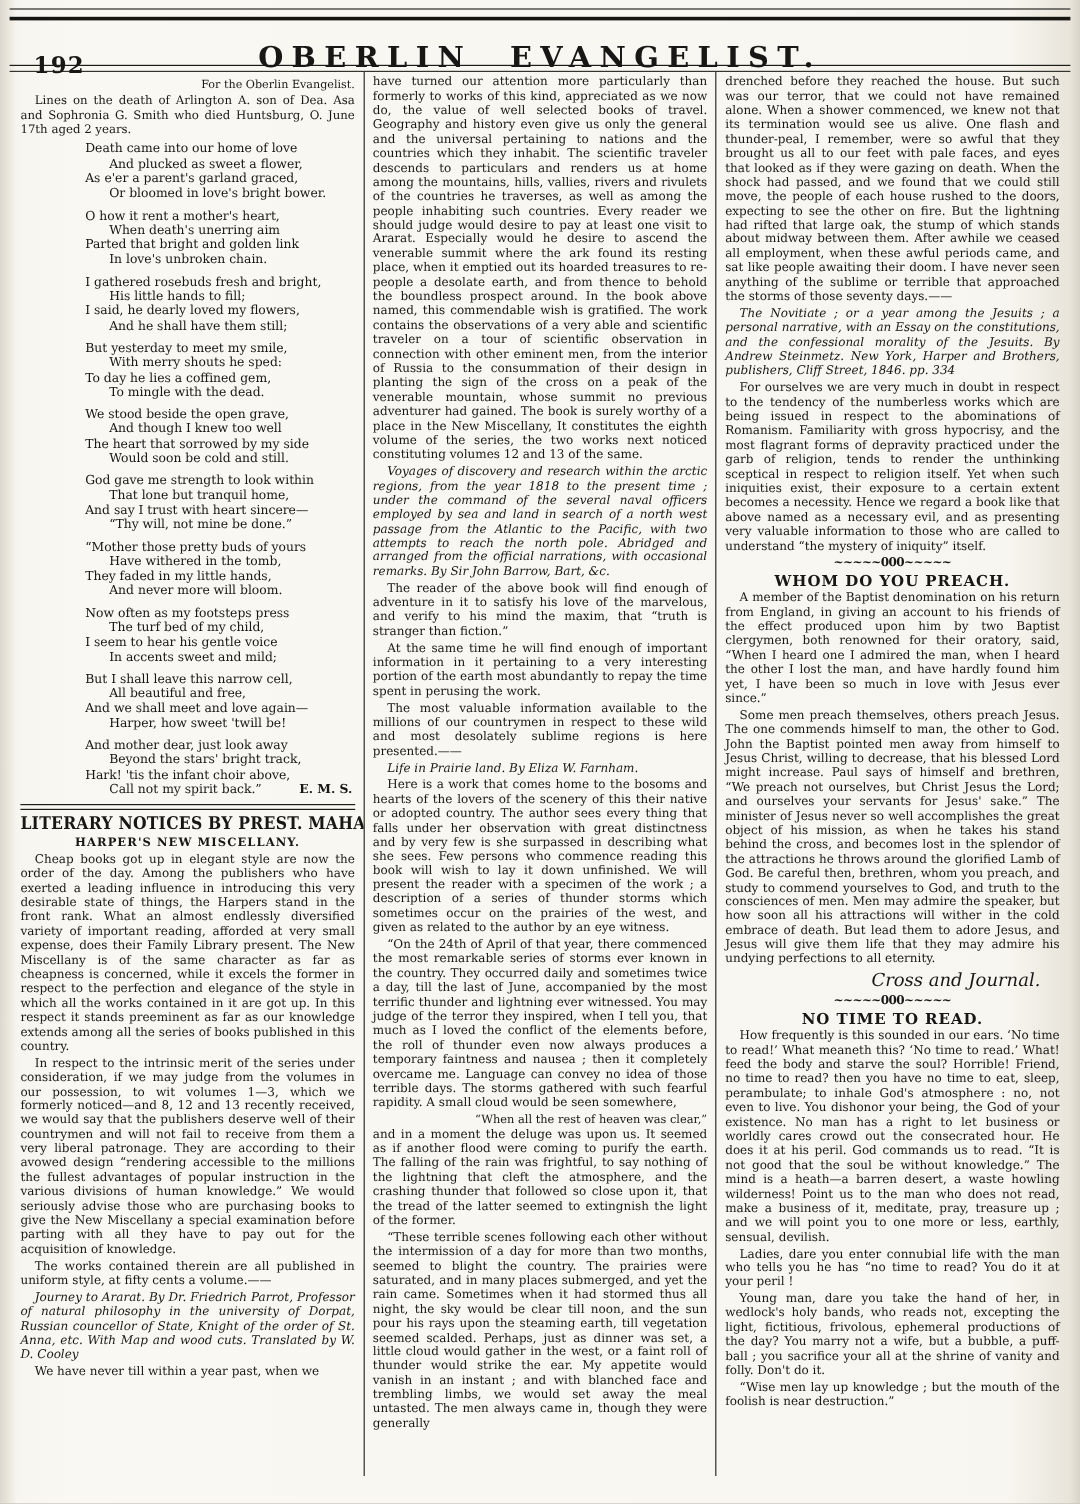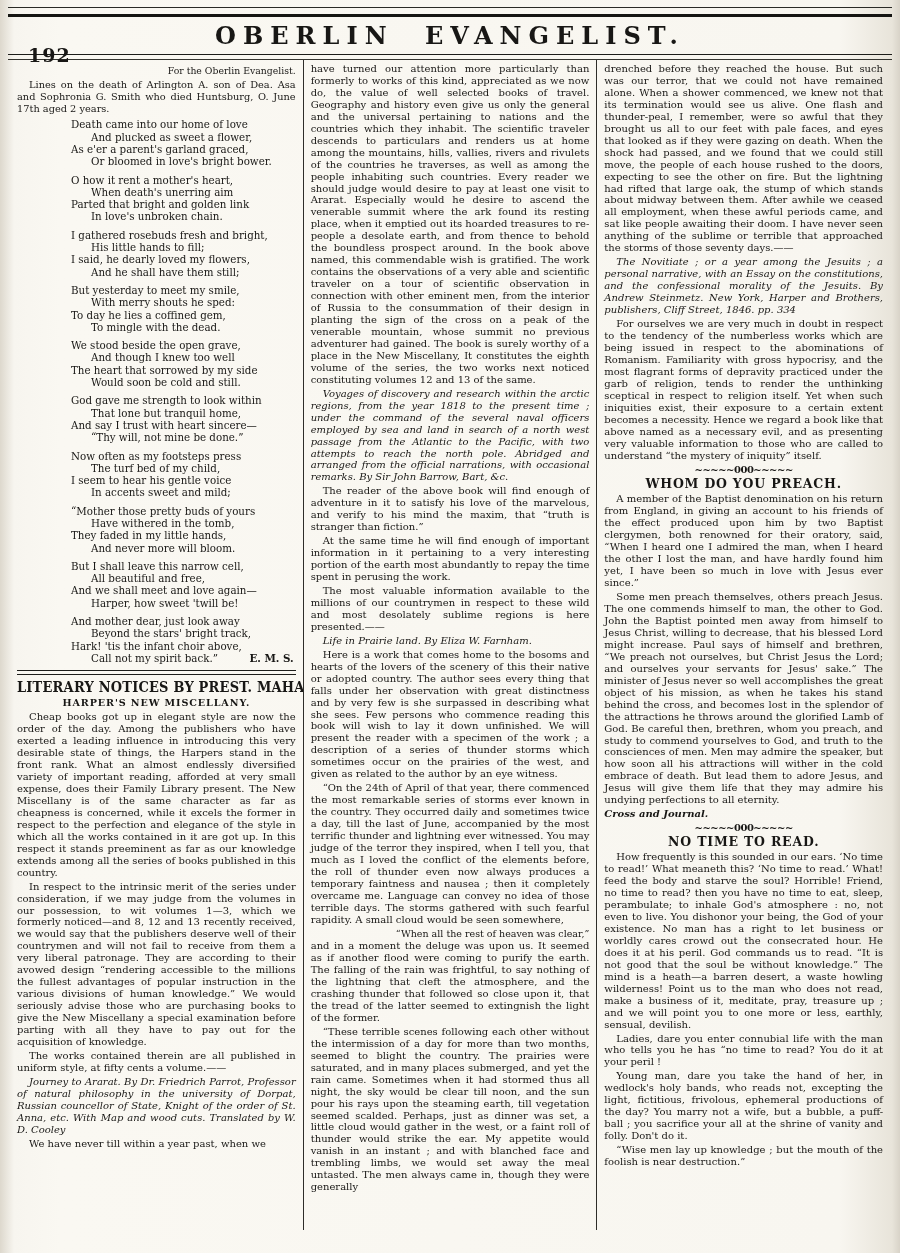--- a/index.html
+++ b/index.html
@@ -8,21 +8,21 @@
     width:900px; height:1253px;
     margin:0 auto;
     background:linear-gradient(90deg,#ddd8cd 0,#f7f5ef 14px,#faf8f2 60px,#f8f6f0 840px,#e8e4da 892px,#d8d3c8 900px);
     font-family:"DejaVu Serif","Liberation Serif",serif;
     color:#181715;
     overflow:hidden;
   }
   .top-rule { margin:7px 8px 0 8px; height:6px; border-top:1.5px solid #2a2a26; border-bottom:3.5px solid #151512; }
   .masthead { position:relative; height:36px; margin:0 8px; }
   .page-number { position:absolute; left:20px; top:5px; font-size:19px; font-weight:bold; letter-spacing:1px;margin-top:22px; }
-  .paper-title { text-align:center; font-size:24px; font-weight:bold; letter-spacing:7px; word-spacing:16px; padding-top:4px; white-space:nowrap; }
+  .paper-title { text-align:center; font-size:24px; font-weight:bold; letter-spacing:7px; word-spacing:16px; padding-top:16px; white-space:nowrap; }
   .header-rule { margin:1px 8px 0 8px; height:4px; border-top:1.5px solid #1c1c19; border-bottom:1px solid #34342f; }
 
   .columns { display:flex; margin:0 10px; height:1170px; overflow:hidden; }
   .col { flex:1 1 0; padding:3px 7px 0 7px; overflow:hidden; }
   .col + .col { border-left:1.5px solid #2e2d29; }
 
   .attr { text-align:right; font-size:9.3px; margin:2px 0 3px 0; }
   .intro { font-size:9.8px; line-height:11.8px; text-align:justify; text-indent:12px; margin:0 0 4px 0; }
 
   .stanza { font-size:10.3px; line-height:12.3px; margin:0 0 6px 54px; }
@@ -33,21 +33,21 @@
   .rule { height:3px; border-top:1.5px solid #1d1d1a; border-bottom:1px solid #1d1d1a; margin:4px 0 4px 0; }
 
   .h1 { font-size:13px; font-weight:bold; text-align:center; letter-spacing:0.2px; white-space:nowrap; margin:2px 0 3px 0; transform:scaleY(1.12); }
   .h2 { font-size:9.6px; font-weight:bold; text-align:center; letter-spacing:0.9px; margin:0 0 3px 0; }
   .h3 { font-size:12.5px; font-weight:bold; text-align:center; letter-spacing:0.8px; margin:1px 0 2px 0; }
 
   .para, .noindent, .ital { font-size:10px; line-height:11.95px; text-align:justify; margin:0 0 2px 0; }
   .para, .ital { text-indent:12px; }
   .ital { font-style:italic; }
   .center { text-align:right; font-size:9.5px; line-height:11.5px; margin:0 0 1px 0; }
-  .rightsig { font-style:italic; font-size:10px; padding-right:16px; margin:1px 0 2px 0;font-weight:bold; }
+  .rightsig { text-align:right; font-style:italic; font-size:15px; padding-right:16px; margin:1px 0 2px 0; }
   .ornament { text-align:center; font-size:10px; font-weight:bold; letter-spacing:-0.5px; line-height:10px; margin:4px 0 1px 0; }
 </style>
 </head>
 <body>
 
 <div class="page">
   <div class="top-rule"></div>
   <div class="masthead">
     <span class="page-number">192</span>
     <div class="paper-title">OBERLIN  EVANGELIST.</div>
@@ -87,30 +87,30 @@
           <div class="poem-line">The heart that sorrowed by my side</div>
           <div class="poem-line indent">Would soon be cold and still.</div>
         </div>
         <div class="stanza">
           <div class="poem-line">God gave me strength to look within</div>
           <div class="poem-line indent">That lone but tranquil home,</div>
           <div class="poem-line">And say I trust with heart sincere—</div>
           <div class="poem-line indent">“Thy will, not mine be done.”</div>
         </div>
         <div class="stanza">
+          <div class="poem-line">“Mother those pretty buds of yours</div>
+          <div class="poem-line indent">Have withered in the tomb,</div>
+          <div class="poem-line">They faded in my little hands,</div>
+          <div class="poem-line indent">And never more will bloom.</div>
+        </div>
+        <div class="stanza">
           <div class="poem-line">Now often as my footsteps press</div>
           <div class="poem-line indent">The turf bed of my child,</div>
           <div class="poem-line">I seem to hear his gentle voice</div>
           <div class="poem-line indent">In accents sweet and mild;</div>
-        </div>
-        <div class="stanza">
-          <div class="poem-line">“Mother those pretty buds of yours</div>
-          <div class="poem-line indent">Have withered in the tomb,</div>
-          <div class="poem-line">They faded in my little hands,</div>
-          <div class="poem-line indent">And never more will bloom.</div>
         </div>
         <div class="stanza">
           <div class="poem-line">But I shall leave this narrow cell,</div>
           <div class="poem-line indent">All beautiful and free,</div>
           <div class="poem-line">And we shall meet and love again—</div>
           <div class="poem-line indent">Harper, how sweet 'twill be!</div>
         </div>
         <div class="stanza">
           <div class="poem-line">And mother dear, just look away</div>
           <div class="poem-line indent">Beyond the stars' bright track,</div>

